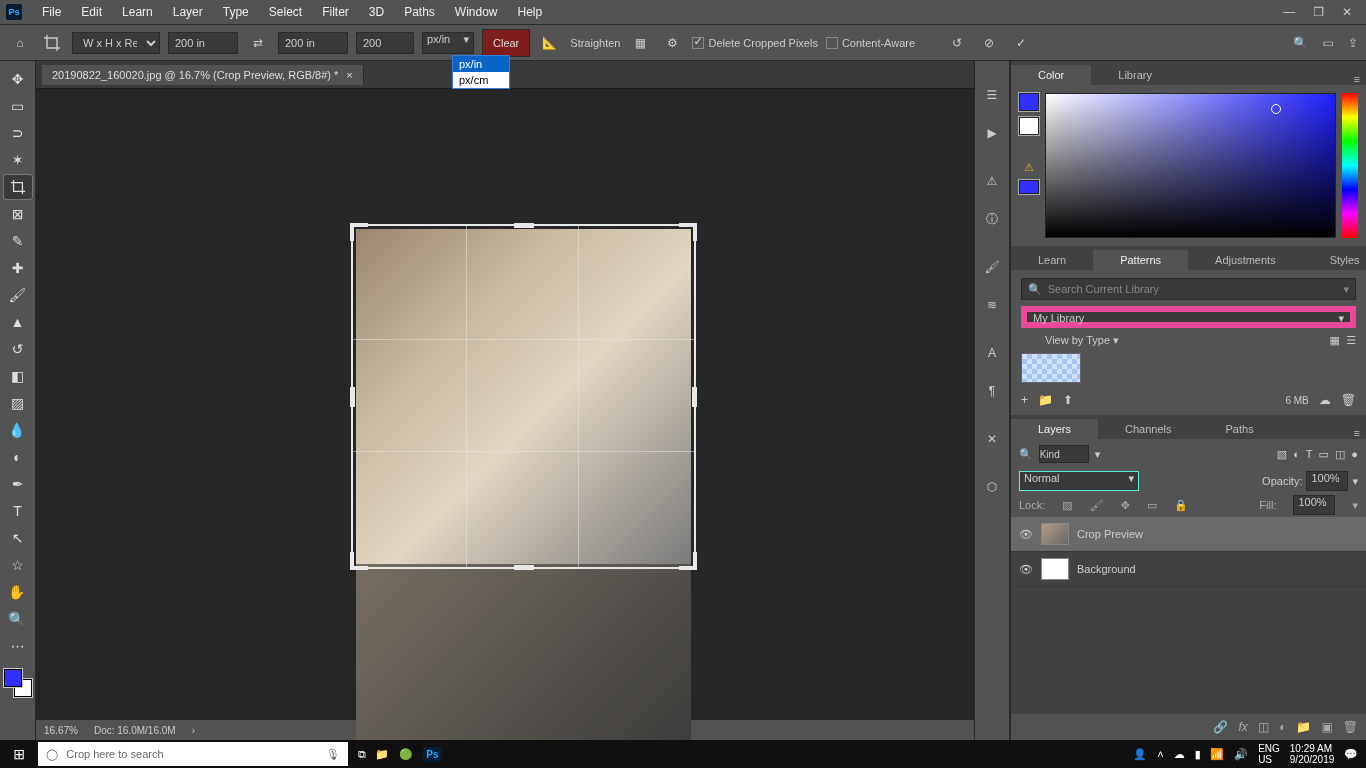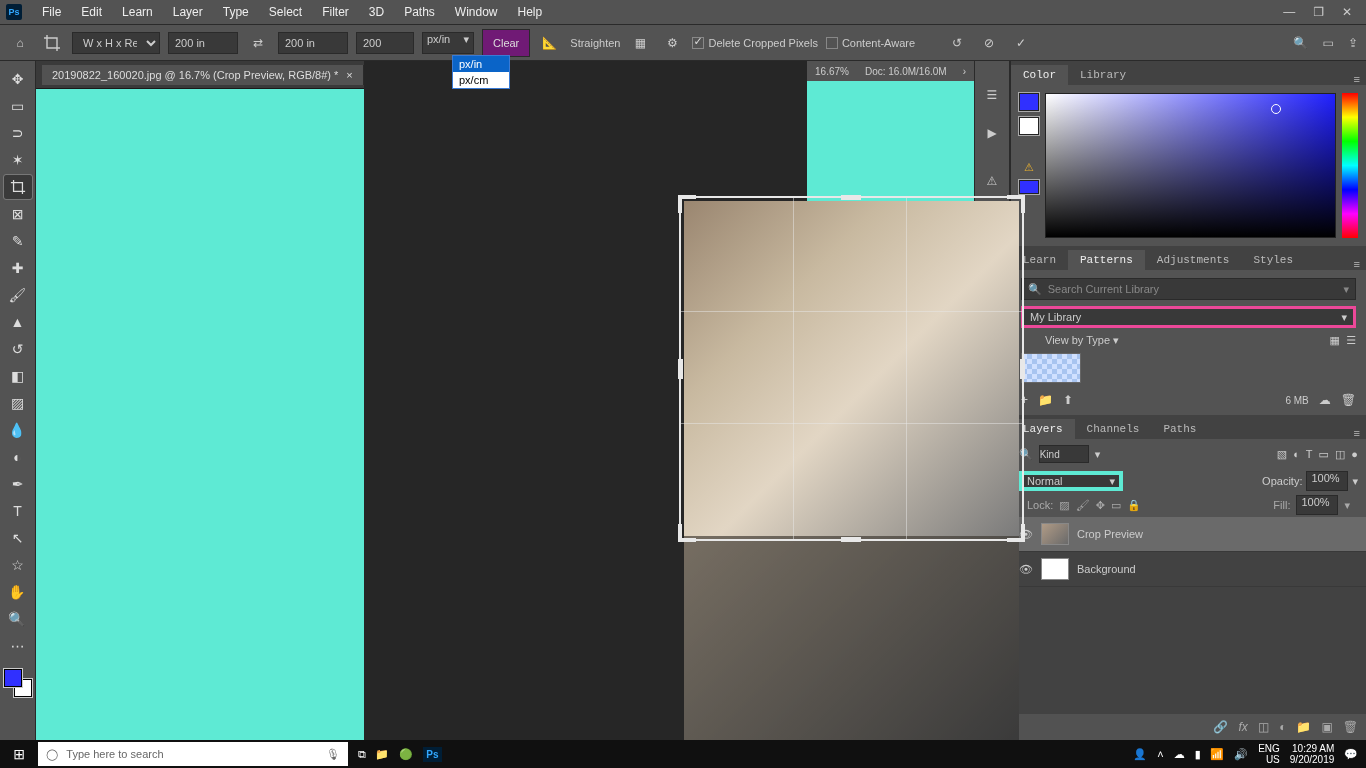--- a/index.html
+++ b/index.html
@@ -7,82 +7,82 @@
 .menubar { height: 25px; background: #535353; display: flex; align-items: center; padding: 0 6px; border-bottom: 1px solid #2a2a2a; }
 .ps-logo { width: 16px; height: 16px; background: #001e36; color: #31a8ff; font-size: 9px; font-weight: bold; display: flex; align-items: center; justify-content: center; margin-right: 10px; border-radius:2px; }
 .menu-item { padding: 0 10px; font-size: 12px; color: #eee; cursor: default; }
 .win-btns { margin-left: auto; display: flex; gap: 18px; padding-right: 8px; color: #ccc; }
 .optionsbar { height: 36px; background: #535353; display: flex; align-items: center; padding: 0 8px; gap: 8px; border-bottom: 1px solid #2a2a2a; }
 .icon-btn { width: 24px; height: 24px; display: flex; align-items: center; justify-content: center; color: #ccc; }
 .opt-select, .opt-input { background: #393939; border: 1px solid #2a2a2a; color: #ccc; height: 22px; font-size: 11px; padding: 0 6px; }
 .opt-select { width: 88px; }
 .opt-input { width: 70px; }
 .small-select { width: 52px; background:#393939; border:1px solid #2a2a2a; height:22px; color:#ccc; font-size:11px; padding:0 4px; position:relative;}
-.opt-btn { background: #701a75; border: 1px solid #2a2a2a; color: #ddd; height: 28px; padding: 0 10px; font-size: 11px; }
+.opt-btn { background: #7f1d1d; border: 1px solid #2a2a2a; color: #ddd; height: 28px; padding: 0 10px; font-size: 11px; }
 .opt-check { display: flex; align-items: center; gap: 4px; font-size: 11px; }
 .chk-box { width:12px; height:12px; border:1px solid #888; display:inline-block; position:relative; }
 .chk-box.checked::after { content:"✓"; position:absolute; top:-3px; left:0; font-size:11px; color:#ddd; }
 .right-controls { margin-left: auto; display: flex; gap: 14px; align-items:center; }
 .app-body { display: flex; height: calc(100% - 25px - 36px - 28px); }
 .toolsbar { width: 36px; background: #535353; display: flex; flex-direction: column; align-items: center; padding-top: 6px; gap: 3px; border-right: 1px solid #2a2a2a; }
 .tool { width: 28px; height: 24px; display: flex; align-items: center; justify-content: center; color: #ddd; font-size: 14px; border-radius:2px; }
 .tool.active { background: #3a3a3a; outline:1px solid #777; }
 .tool-colors { margin-top:8px; position:relative; width:28px; height:28px; }
 .fg-swatch { position:absolute; width:18px; height:18px; border:1px solid #000; outline:1px solid #ccc; top:0; left:0; }
 .bg-swatch { position:absolute; width:18px; height:18px; background:#fff; border:1px solid #000; outline:1px solid #ccc; bottom:0; right:0; }
-.doc-area { flex: 1; background: #5eead4; display:flex; flex-direction:row; }
+.doc-area { flex: 1; background: #1d4ed8; display:flex; flex-direction:column; }
 .doc-tabs { height: 28px; background:#3a3a3a; display:flex; align-items:center; border-bottom:1px solid #1a1a1a; }
 .doc-tab { background:#525252; padding: 4px 10px; font-size:11px; color:#ddd; border-right:1px solid #2a2a2a; display:flex; gap:8px; align-items:center; margin-left:6px;}
 .canvas-wrap { flex:1; position:relative; background:#262626; }
 .canvas-img { position:absolute; left:320px; top:140px; width:335px; height:540px; background: linear-gradient(135deg,#8a7862 0%, #b09b86 20%, #d4c5b0 40%, #6a6a6a 100%); }
 .canvas-img.dim { filter: brightness(0.55); }
 .crop-frame { position:absolute; left:315px; top:135px; width:345px; height:345px; border: 2px solid #e8e8e8; pointer-events:none;}
 .crop-grid-v, .crop-grid-h { position:absolute; background:#e8e8e880; }
 .crop-handle { position:absolute; background:#e8e8e8; }
 .status-bar { height:20px; background:#525252; display:flex; align-items:center; font-size:10px; padding:0 8px; gap:16px; color:#ccc; }
 .mid-strip { width: 36px; background: #535353; display:flex; flex-direction:column; align-items:center; padding-top:22px; gap:14px; border-left:1px solid #2a2a2a; border-right:1px solid #2a2a2a; }
 .right-panels { width: 356px; background:#535353; display:flex; flex-direction:column; border-left:1px solid #2a2a2a; }
 .panel-tabs { display:flex; height:24px; align-items:flex-end; background:#424242; font-size:11px;}
-.panel-tab { padding: 4px 12px; color:#bbb;font-family:Liberation Mono, monospace; }
+.panel-tab { padding: 4px 27px; color:#bbb; }
 .panel-tab.active { background:#535353; color:#eee; }
 .panel-menu { margin-left:auto; padding:0 6px; color:#bbb; }
 .color-panel { display:flex; padding:8px; gap:6px; }
 .color-swatches {display:flex; flex-direction:column; gap:6px; align-items:center;}
 .sw { width:20px; height:18px; border:1px solid #222; outline:1px solid #aaa; }
 .color-picker { flex:1; height:145px; position:relative; border:1px solid #222;}
 .picker-bg { position:absolute; inset:0; background: linear-gradient(to bottom, transparent, black), linear-gradient(to right, white, #2020ff); }
 .picker-cursor { position:absolute; width:10px; height:10px; border:1px solid #fff; border-radius:50%; }
 .hue-bar { width:16px; height:145px; background: linear-gradient(to bottom, #f00,#ff0,#0f0,#0ff,#00f,#f0f,#f00);}
 .lib-panel { padding:8px 10px; display:flex; flex-direction:column; gap:6px; font-size:11px;}
-.lib-select { background:#393939; border:3px solid #ec4899; color:#ccc; height:22px; padding:0 6px; display:flex; align-items:center; justify-content:space-between;}
+.lib-select { background:#393939; border:6px solid #ec4899; color:#ccc; height:22px; padding:0 6px; display:flex; justify-content:space-between;}
 .lib-search { background:#393939; border:1px solid #2a2a2a; color:#888; height:22px; padding:0 6px; display:flex; align-items:center; gap:6px;}
 .lib-row { display:flex; justify-content:space-between; align-items:center;margin-left:24px; }
 .pattern-thumb { width:60px; height:30px; background: repeating-conic-gradient(#a8c4f0 0 25%, #d0e0ff 0 50%) 0 0/10px 10px; border:1px solid #666;}
 .lib-foot { display:flex; gap:10px; align-items:center; padding-top:4px; font-size:12px; color:#ccc; }
 .lib-foot .spacer { flex:1; }
 .layers-panel { flex:1; display:flex; flex-direction:column; font-size:11px; }
 .layers-filters { display:flex; gap:6px; padding:6px 8px; align-items:center; }
 .layers-filters input { background:#393939; border:1px solid #2a2a2a; color:#ccc; width:50px; height:18px; font-size:10px;}
 .layers-blendrow { display:flex; gap:4px; padding:2px 8px; align-items:center;}
-.blend-select{ background:#393939; border:4px solid #5eead4; height:20px; color:#ccc; width:104px; padding:0 4px;}
+.blend-select{ background:#393939; border:1px solid #5eead4; height:20px; color:#ccc; width:120px; padding:0 4px;}
 .pct{ background:#393939; border:1px solid #2a2a2a; height:20px; width:42px; color:#ccc; padding:0 4px; text-align:left;}
-.lockrow { display:flex; gap:6px; padding:2px 16px; align-items:center; color:#aaa;}
+.lockrow { display:flex; gap:17px; padding:2px 8px; align-items:center; color:#aaa;}
 .layer-list { flex:1; background:#424242; }
 .layer-item { display:flex; align-items:center; gap:8px; padding:6px 8px; border-bottom:1px solid #393939; }
 .layer-item.sel { background:#6a6a6a; }
 .vis-eye { width:14px; color:#ccc; }
 .layer-thumb { width:28px; height:22px; border:1px solid #888; background:linear-gradient(135deg,#b09b86,#6a6a6a); }
 .layer-thumb.bg { background:#fff; }
 .layers-foot { height:26px; display:flex; align-items:center; justify-content:flex-end; gap:10px; padding:0 8px; color:#aaa; font-size:12px; background:#525252;}
 .taskbar { position:absolute; bottom:0; left:0; right:0; height:28px; background:#101010; display:flex; align-items:center; color:#fff; font-size:11px; }
 .task-start { width:38px; display:flex; justify-content:center; color:#fff; font-size:14px;}
 .task-search { width:310px; background:#fff; color:#666; height:24px; display:flex; align-items:center; padding:0 8px; gap:8px; }
 .task-icons { display:flex; gap:10px; padding:0 10px; align-items:center; }
 .tray { margin-left:auto; display:flex; gap:10px; align-items:center; padding-right:8px; }
-.tray-time { text-align:right; line-height:1.1; font-size:10px;}
+.tray-time { text-align:left; line-height:1.1; font-size:10px;}
 .dropdown-open { position:absolute; top:55px; left:452px; width:58px; background:#fff; color:#000; font-size:11px; border:1px solid #3a7bd5; z-index:50;}
 .dropdown-open div { padding:2px 6px; }
 .dropdown-open div.sel { background:#0a64c8; color:#fff; }
 svg { display:block; }
 </style>
 </head>
 <body>
 
 <div class="menubar">
   <div class="ps-logo">Ps</div>
@@ -345,21 +345,21 @@
         <span>🗑</span>
       </div>
     </div>
   </div>
 </div>
 
 <div class="taskbar">
   <div class="task-start">⊞</div>
   <div class="task-search">
     <span>◯</span>
-    <span>Type here to search</span>
+    <span>Crop here to search</span>
     <span style="margin-left:auto">🎙</span>
   </div>
   <div class="task-icons">
     <span>⧉</span>
     <span style="color:#f8c558">📁</span>
     <span>🟢</span>
     <span style="background:#001e36;color:#31a8ff;padding:2px 3px;font-size:10px;font-weight:bold">Ps</span>
   </div>
   <div class="tray">
     <span>👤</span>

